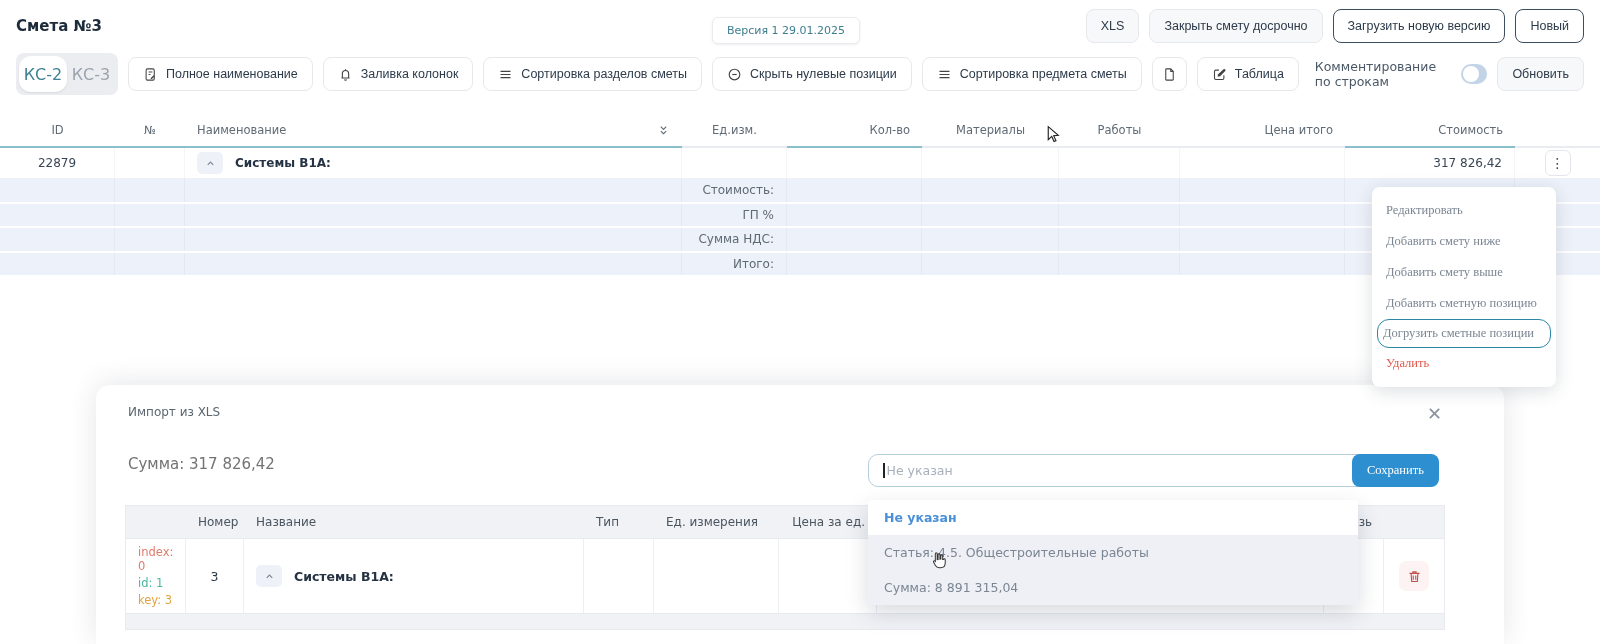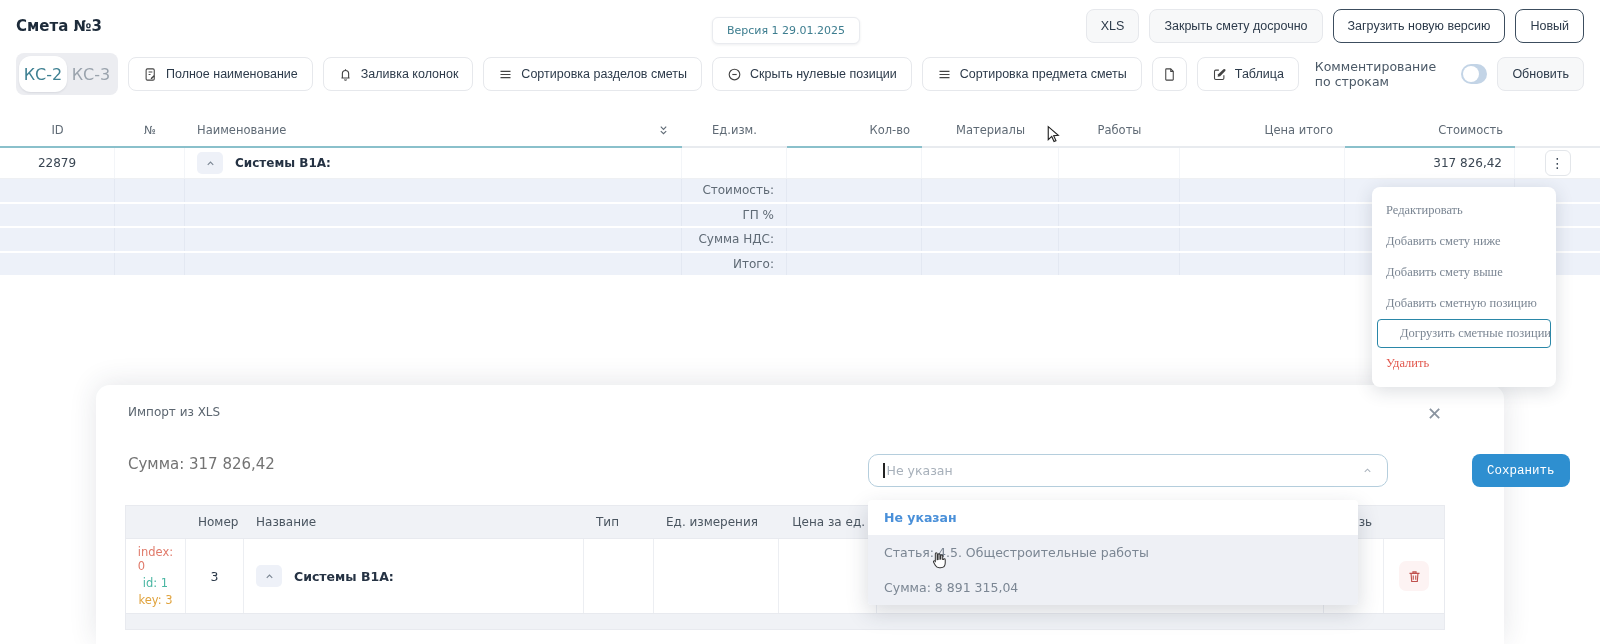--- a/index.html
+++ b/index.html
@@ -53,49 +53,49 @@
     display:flex; align-items:center; justify-content:center; font-size:14px; color:#3c4856;
     cursor:pointer; letter-spacing:0; }
   .sum-row { background:#edf1f9; height:24.5px; border-bottom:2px solid #fff; }
   .sum-row .td { border-right:1px solid #e3e8f2; padding-top:4px; padding-bottom:4px; font-size:12px; color:#5f6a75; }
   .sum-row .td:last-child { border-right:none; }
 
   
   .ctx-menu { position:absolute; left:1372px; top:187px; width:184px; background:#fff;
     border-radius:8px; box-shadow:0 4px 18px rgba(40,50,70,.16); padding:8px 0; z-index:30; }
   .ctx-item { padding:8px 14px; font-size:12.5px; color:#7b8693; cursor:pointer; white-space:nowrap;font-family:Liberation Serif, serif; }
-  .ctx-item.boxed { border:1.5px solid #2a87a8; border-radius:4px; margin:0 5px; padding:6px 22px; }
+  .ctx-item.boxed { border:1.5px solid #2a87a8; border-radius:12px; margin:0 5px; padding:6px 5px; }
   .ctx-item.danger { color:#e2574d; }
 
   
   .modal { position:absolute; left:96px; right:96px; top:385px; bottom:0; background:#fff;
     border-radius:14px 14px 0 0; box-shadow:0 -2px 28px rgba(40,50,70,.12); z-index:10; }
   .modal-title { position:absolute; left:32px; top:20px; font-size:12px; color:#5c6670; }
   .modal-close { position:absolute; right:62px; top:18px; font-size:18px; color:#8a94a0; cursor:pointer; }
   .modal-sum { position:absolute; left:32px; top:70px; font-size:15px; color:#737373; }
   .sel-field { position:absolute; left:772px; top:69px; width:520px; height:33px; background:#fff;
     border:1px solid #b5cedd; border-radius:10px; display:flex; align-items:center; padding:0 14px;
     cursor:text; }
   .sel-field .ph { color:#a7b0ba; font-size:12.5px; }
   .caret { display:inline-block; width:1.5px; height:15px; background:#222; margin-right:2px; vertical-align:middle; }
   .sel-chevron { margin-left:auto; color:#aab3bd; }
-  .save-btn { position:absolute; left:1376px; top:69px; height:33px; padding:0 15px; background:#2e8fd0;
+  .save-btn { position:absolute; left:1256px; top:69px; height:33px; padding:0 15px; background:#2e8fd0;
     color:#fff; border:none; border-radius:8px; font-size:12.5px; cursor:pointer;
-    font-family:Liberation Mono, monospace; }
+    font-family:Liberation Serif, serif; }
 
   
   .xtable { position:absolute; left:29px; top:120px; width:1320px; border:1px solid #e8eaef; }
   .xtr { display:flex; width:100%; }
   .xth { background:#f0f2f6; height:32px; display:flex; align-items:center; padding:0 12px;
     font-size:12px; color:#4a5560; }
   .xtd { display:flex; align-items:center; padding:0 12px; border-right:1px solid #eceef2; }
   .x-info{width:60px} .x-num{width:58px} .x-name{width:340px} .x-type{width:70px}
   .x-unit{width:125px} .x-price{width:98px} .x-fill{flex:1} .x-link{width:60px} .x-act{width:60px}
   .xrow { height:75px; background:#fff; border-top:1px solid #e8eaef; }
-  .info-cell { flex-direction:column; justify-content:center; align-items:center; gap:3px; font-size:11.5px; }
+  .info-cell { flex-direction:column; justify-content:center; align-items:flex-start; gap:3px; font-size:11.5px; }
   .idx-red { color:#e07a6a; } .id-green { color:#49b6a2; } .key-orange { color:#e0a33e; }
   .trash-btn { width:30px; height:30px; border-radius:7px; background:#fdf3f3; display:flex;
     align-items:center; justify-content:center; cursor:pointer; margin:0 auto; }
   .xfoot { height:16px; background:#f0f2f6; border-top:1px solid #e8eaef; }
 
   
   .dd-panel { position:absolute; left:868px; top:500px; width:490px; background:#fff;
     box-shadow:0 8px 22px rgba(40,50,70,.18); border-radius:4px; z-index:40; overflow:hidden; }
   .dd-opt { padding:10px 16px; font-size:12.5px; color:#7b8693; cursor:pointer; white-space:nowrap; }
   .dd-opt.sel { color:#4a90d9; font-weight:bold; }

